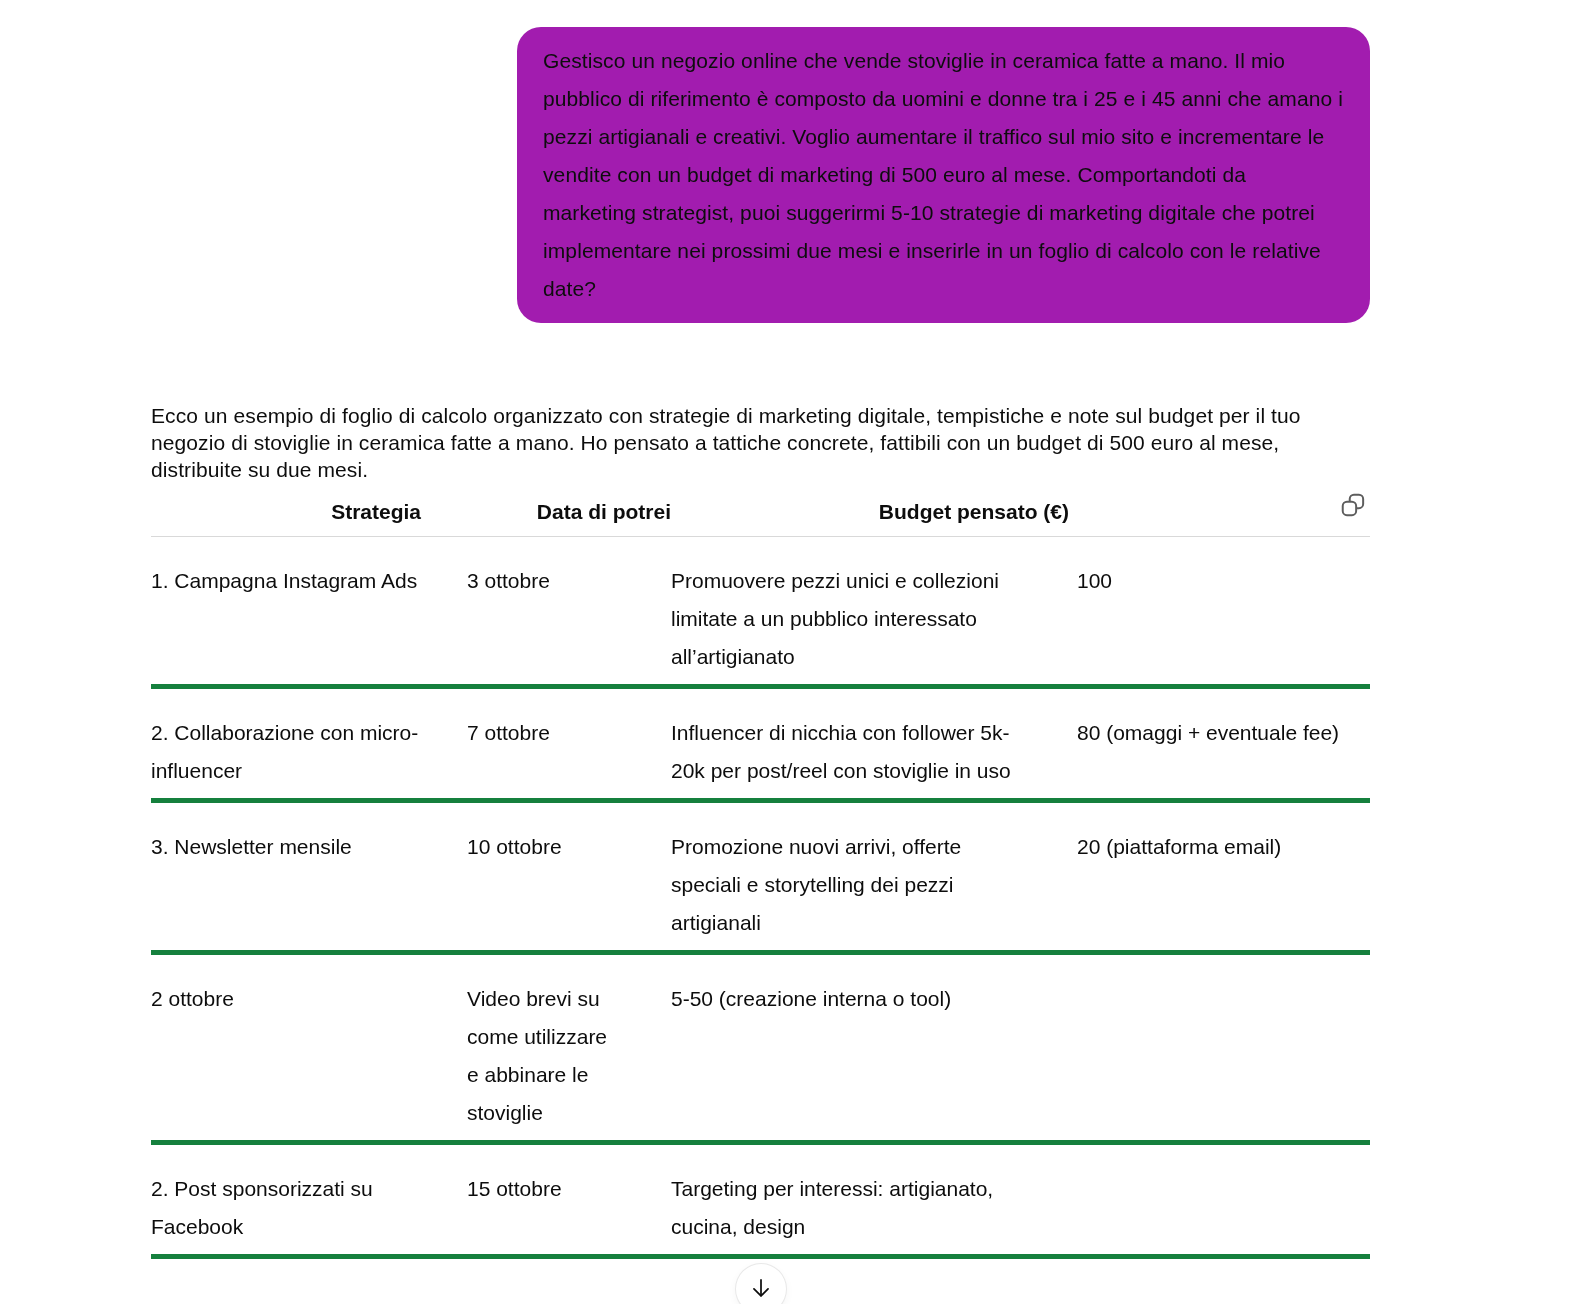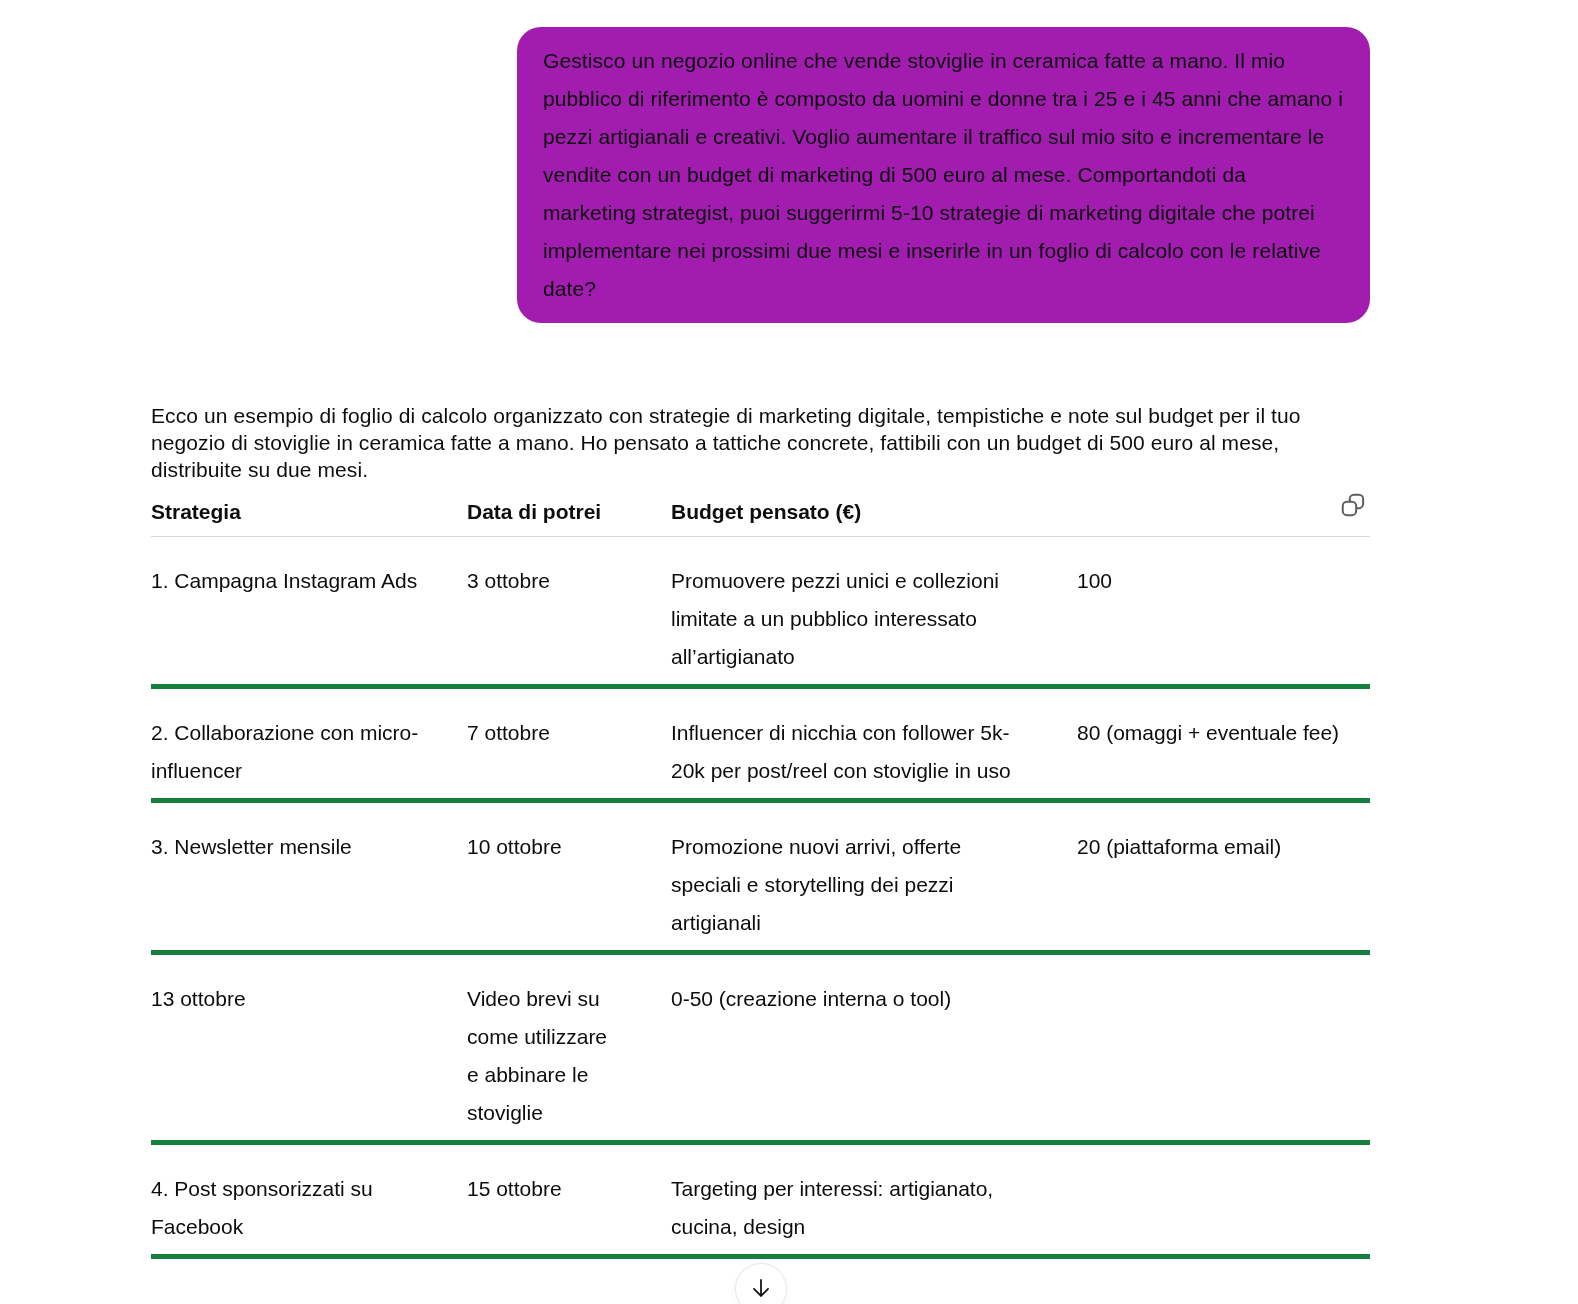--- a/index.html
+++ b/index.html
@@ -43,20 +43,21 @@
   }
   .t-row {
     display: grid;
     grid-template-columns: 316px 204px 406px 1fr;
     align-items: start;
   }
   .t-head {
     font-weight: bold;
     padding: 0 0 5px 0;
     border-bottom: 1px solid #d9d9d9;
+    text-align: right;
   }
   .t-head .cell { font-size: 21px; line-height: 38px; }
   .t-body-row {
     border-bottom: 5px solid #15803d;
   }
   .t-body-row .cell {
     padding: 25px 0 8px 0;
     font-size: 21px;
     line-height: 38px;
   }
@@ -133,27 +134,27 @@
     </div>
 
     <div class="t-row t-body-row">
       <div class="cell cell-strategy">3. Newsletter mensile</div>
       <div class="cell">10 ottobre</div>
       <div class="cell cell-notes">Promozione nuovi arrivi, offerte speciali e storytelling dei pezzi artigianali</div>
       <div class="cell cell-budget">20 (piattaforma email)</div>
     </div>
 
     <div class="t-row t-body-row">
-      <div class="cell">13 ottobre</div>
+      <div class="cell">2 ottobre</div>
       <div class="cell cell-notes">Video brevi su come utilizzare e abbinare le stoviglie</div>
-      <div class="cell cell-budget">0-50 (creazione interna o tool)</div>
+      <div class="cell cell-budget">5-50 (creazione interna o tool)</div>
     </div>
 
     <div class="t-row t-body-row">
-      <div class="cell cell-strategy">4. Post sponsorizzati su Facebook</div>
+      <div class="cell cell-strategy">2. Post sponsorizzati su Facebook</div>
       <div class="cell">15 ottobre</div>
       <div class="cell cell-notes">Targeting per interessi: artigianato, cucina, design</div>
     </div>
 
   </div>
 
   <button class="scroll-down-button">
     <span>
       <svg width="26" height="26" viewBox="0 0 24 24" fill="none" stroke="#0d0d0d" stroke-width="1.6" stroke-linecap="round" stroke-linejoin="round">
         <path d="M12 4.5v14.5"></path>

